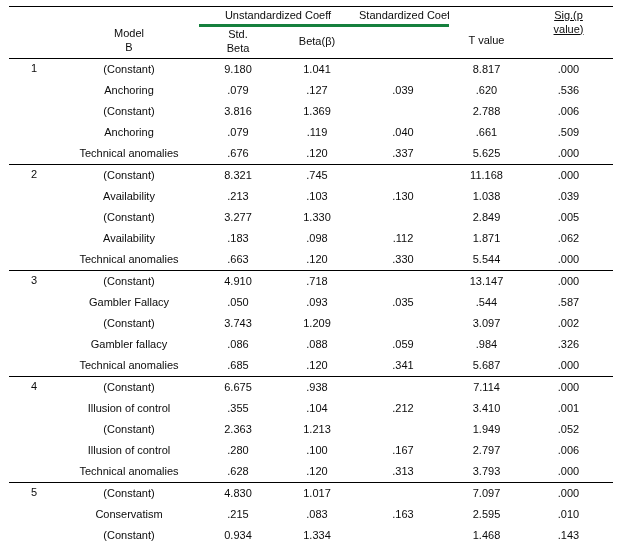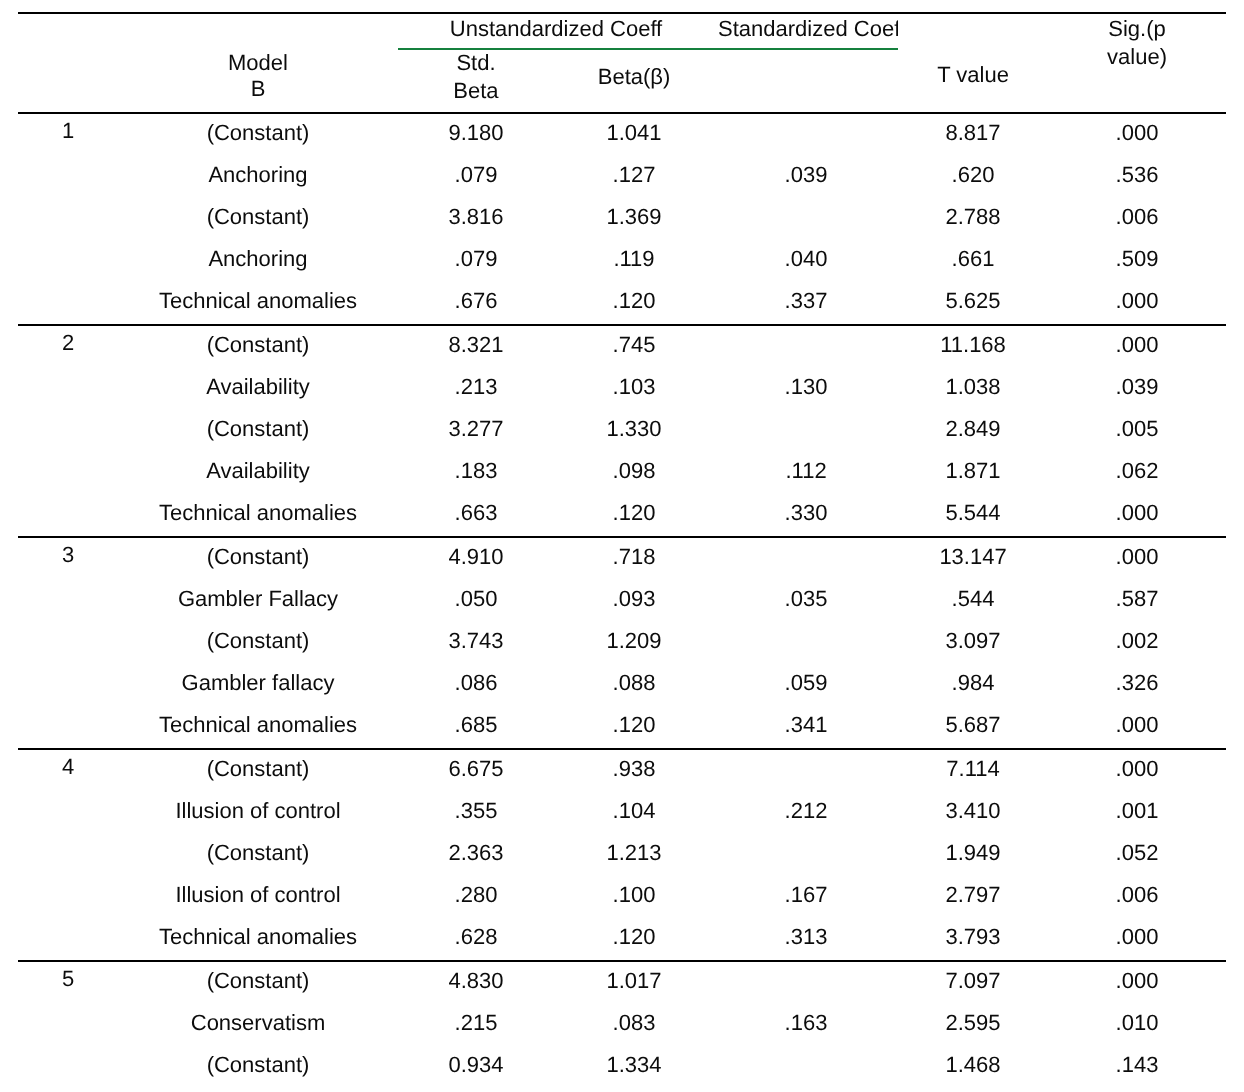--- a/index.html
+++ b/index.html
@@ -21,24 +21,24 @@
     font-weight: normal;
     text-align: center;
     padding: 1px 2px;
     vertical-align: middle;
     font-size: 11px;
     line-height: 1.25;
     overflow: hidden;
     white-space: nowrap;
   }
   thead { border-bottom: 1px solid #000; }
-  tr.hrow1 th.group-head { border-bottom: 1px solid #15803d; }
+  tr.hrow1 th.group-head { border-bottom: 3px solid #15803d; }
   tr.hrow1 th { padding-top: 2px; }
   tr.hrow2 th { padding-bottom: 3px; }
-  th.sig-head { vertical-align: top; padding-top: 2px; }
+  th.sig-head { vertical-align: top; padding-top: 2px; text-decoration: underline; }
   tbody.group { border-top: 1px solid #000; }
   tbody td { height: 19px; }
   td.model-num { vertical-align: top; padding-top: 3px; }
 </style>
 </head>
 <body>
 
 <div class="sheet">
   <table id="regression-table">
     <colgroup>

